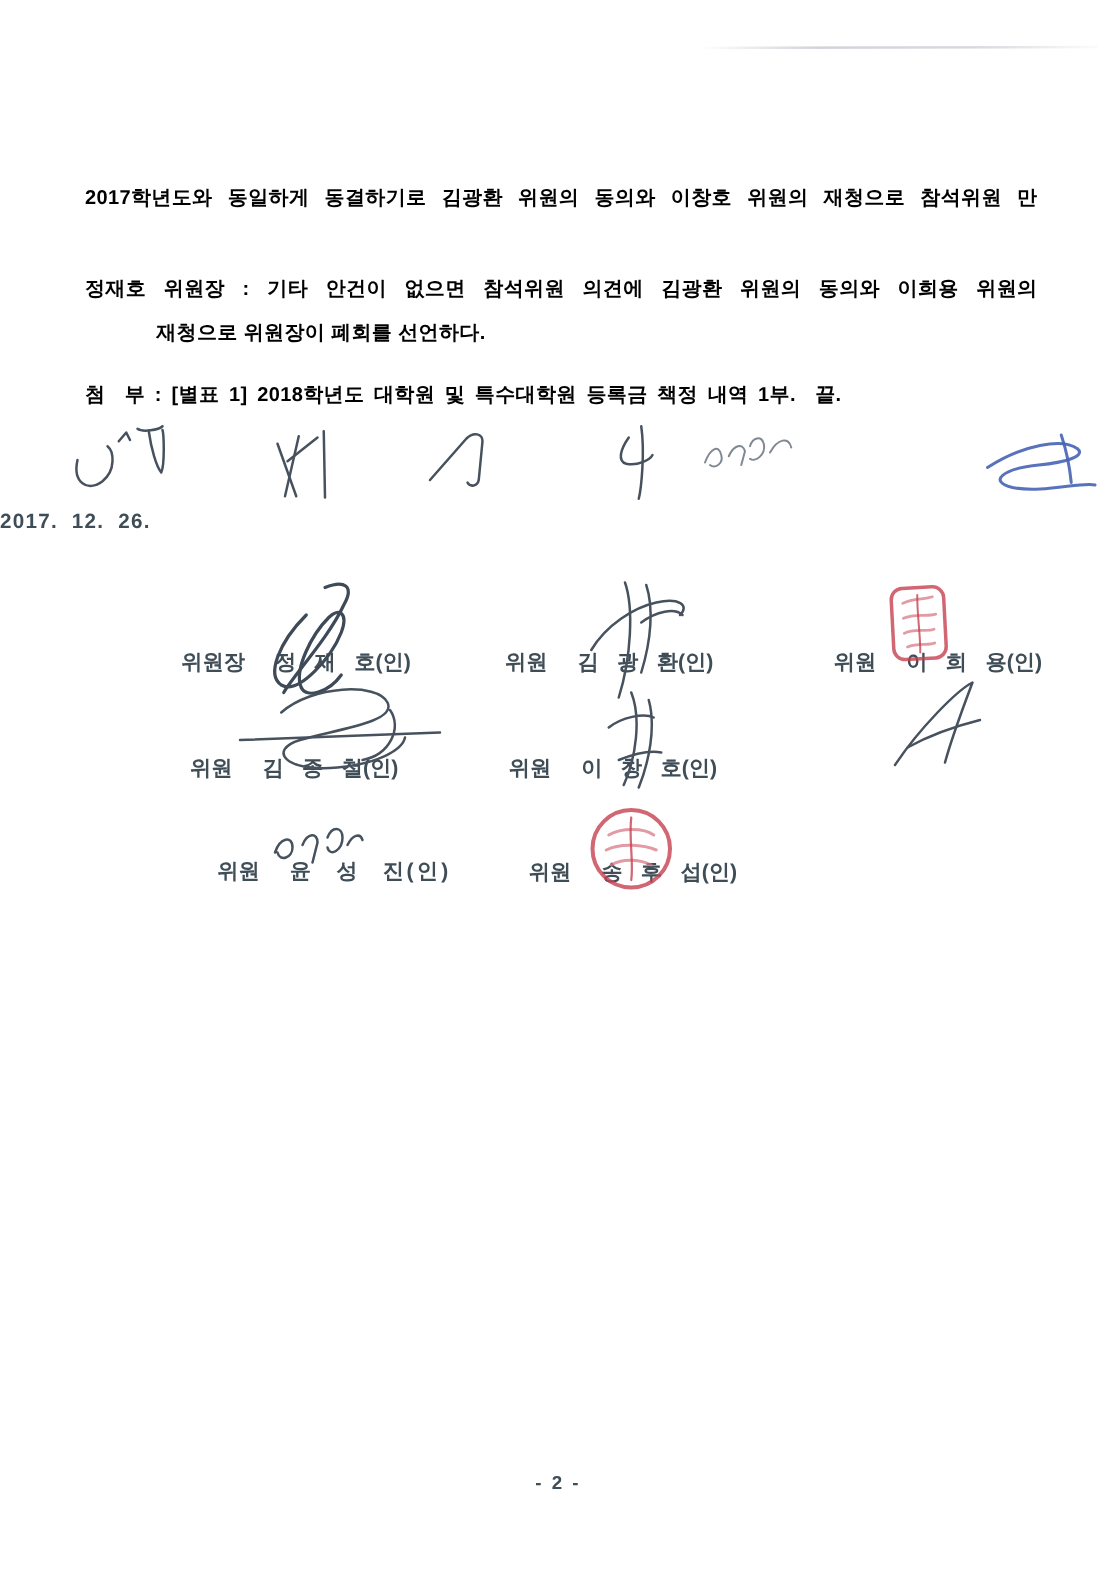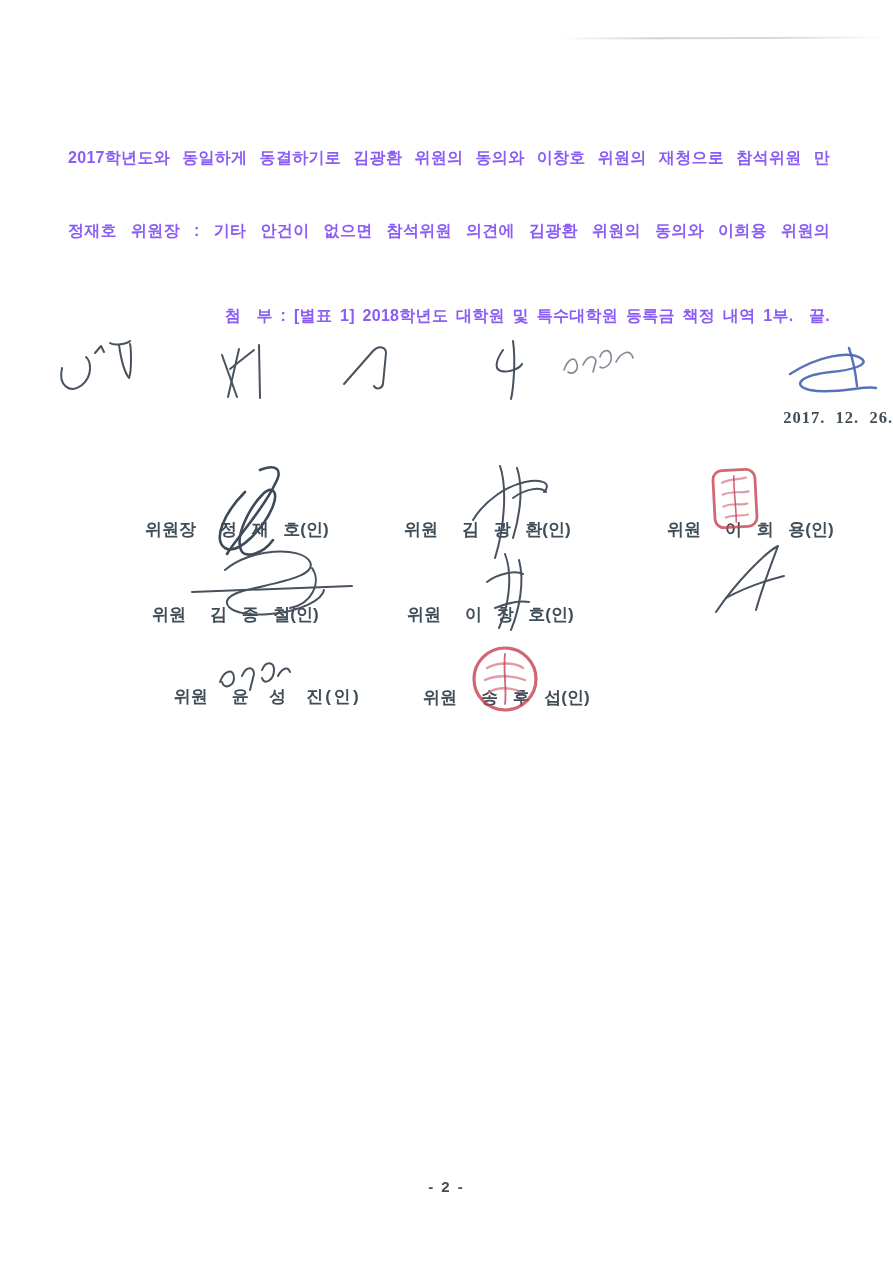--- a/index.html
+++ b/index.html
@@ -10,27 +10,27 @@
     color:#3f4d57;
   }
   .scan-streak{
     position:absolute; top:37px; left:560px; width:318px; height:2px;
     background:linear-gradient(90deg, rgba(175,180,190,0) 0%, rgba(168,174,186,.55) 30%, rgba(168,174,186,.45) 70%, rgba(175,180,190,.05) 100%);
     transform:rotate(-0.15deg);
   }
   .bodyline{
     position:absolute; left:68px; width:762px;
     font-size:16px; font-weight:600; letter-spacing:0.3px;
-    color:#8b5cf6; white-space:pre-wrap;
+    color:#000000; white-space:pre-wrap;
   }
   .just{ text-align:justify; text-align-last:justify; }
-  .attach{ word-spacing:3px; white-space:pre;text-align:right; }
+  .attach{ word-spacing:3px; white-space:pre; }
   .dateline{
-    position:absolute; top:408px; left:0; width:893px; text-align:right;
-    font-size:16.5px; font-weight:600; letter-spacing:1px; white-space:pre;font-family:Liberation Serif, serif;
+    position:absolute; top:408px; left:0; width:893px; text-align:left;
+    font-size:16.5px; font-weight:600; letter-spacing:1px; white-space:pre;
   }
   .signer{
     position:absolute; font-size:17px; font-weight:600; white-space:pre;
   }
   .signer .role{ margin-right:24px;margin-left:48px; }
   .signer .name{ word-spacing:10px; }
   .sig-svg{ position:absolute; pointer-events:none; }
   .ink{ fill:none; stroke:#47525e; stroke-width:2; stroke-linecap:round; stroke-linejoin:round; }
   .ink-thick{ fill:none; stroke:#3e4a58; stroke-width:2.6; stroke-linecap:round; stroke-linejoin:round; }
   .ink-light{ fill:none; stroke:#6a7480; stroke-width:1.6; stroke-linecap:round; stroke-linejoin:round; opacity:.85; }
@@ -44,20 +44,21 @@
 </style>
 </head>
 <body>
 
 <div class="page">
 
   <div class="scan-streak"></div>
 
   <div class="bodyline just" style="top:148px;">2017학년도와 동일하게 동결하기로 김광환 위원의 동의와 이창호 위원의 재청으로 참석위원 만</div>
   <div class="bodyline just" style="top:221px;">정재호 위원장 : 기타 안건이 없으면 참석위원 의견에 김광환 위원의 동의와 이희용 위원의</div>
+  <div class="bodyline" style="top:256px; left:125px; width:600px;">재청으로 위원장이 폐회를 선언하다.</div>
   <div class="bodyline attach" style="top:306px;">첨  부 : [별표 1] 2018학년도 대학원 및 특수대학원 등록금 책정 내역 1부.  끝.</div>
 
   <svg class="sig-svg" style="left:0; top:328px;" width="893" height="85" viewBox="0 0 893 85">
     <g>
       <path class="ink" d="M62,40 C58,58 70,66 82,57 C93,48 91,33 86,29"></path>
       <path class="ink" d="M95,25 l6,-7 l3,6"></path>
       <path class="ink" d="M110,15 c4,3 17,1 20,-2"></path>
       <path class="ink" d="M119,17 c2,14 6,28 10,33 c3,-7 2,-31 1,-34"></path>
     </g>
     <g>

